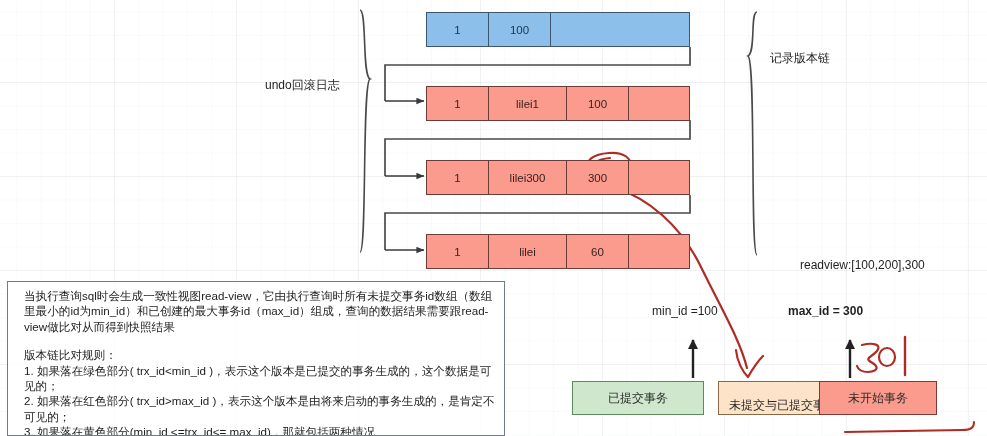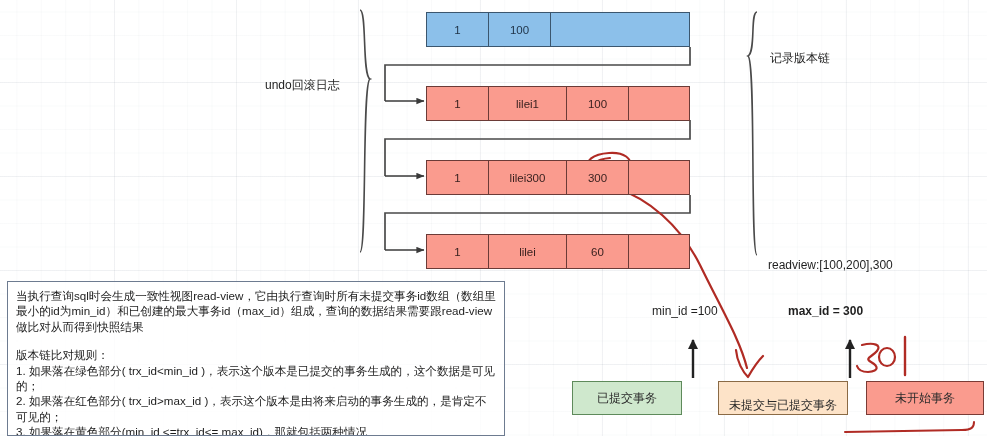--- a/index.html
+++ b/index.html
@@ -76,35 +76,35 @@
   .legend-box {
     position: absolute;
     box-sizing: border-box;
     height: 34px;
     display: flex;
     align-items: center;
     justify-content: center;
     font-size: 12px;
     color: #2b2b2b;
   }
-  .legend-green  { left: 572px; top: 381px; width: 110px; background: #cfe8cd; border: 1.6px solid #5e8a5b; }
+  .legend-green  { left: 572px; top: 381px; width: 132px; background: #cfe8cd; border: 1.6px solid #5e8a5b; }
   .legend-orange { left: 718px; top: 381px; width: 130px; background: #fde3c8; border: 1.6px solid #8a6a45; align-items: flex-end; }
-  .legend-red    { left: 866px; top: 381px; width: 118px; background: #fa9b8e; border: 1.6px solid #7a3b35; }
+  .legend-red    { left: 819px; top: 381px; width: 118px; background: #fa9b8e; border: 1.6px solid #7a3b35; }
 
   
   #note-panel {
     position: absolute;
     left: 7px;
     top: 281px;
     width: 498px;
     height: 155px;
     box-sizing: border-box;
     border: 1.4px solid #6d7b90;
     background: rgba(255,255,255,0.80);
-    padding: 6px 7px 0 8px;
+    padding: 6px 7px 0 16px;
     overflow: hidden;
     font-size: 11.6px;
     line-height: 15.4px;
     color: #1d1d1d;
   }
   #note-panel p { margin: 0; }
   #note-panel .gap { height: 13px; }
 </style>
 </head>
 <body>
@@ -198,21 +198,21 @@
     <div class="cell c-id">1</div>
     <div class="cell c-name">lilei</div>
     <div class="cell c-val">60</div>
     <div class="cell c-pad"></div>
   </div>
 
   <div class="lbl lbl-bold" style="left:265px; top:77px;">undo回滚日志</div>
 
   <div class="lbl" style="left:770px; top:50px;">记录版本链</div>
 
-  <div class="lbl lbl-bold" style="left:768px; top:258px;">readview:[100,200],300</div>
+  <div class="lbl lbl-bold" style="left:800px; top:258px;">readview:[100,200],300</div>
 
   <div class="lbl" style="left:652px; top:304px;">min_id =100</div>
 
   <div class="lbl" style="left:788px; top:304px;font-weight:bold;">max_id = 300</div>
 
   <div class="legend-box legend-green">
     <span>已提交事务</span>
   </div>
   <div class="legend-box legend-orange">
     <span>未提交与已提交事务</span>

